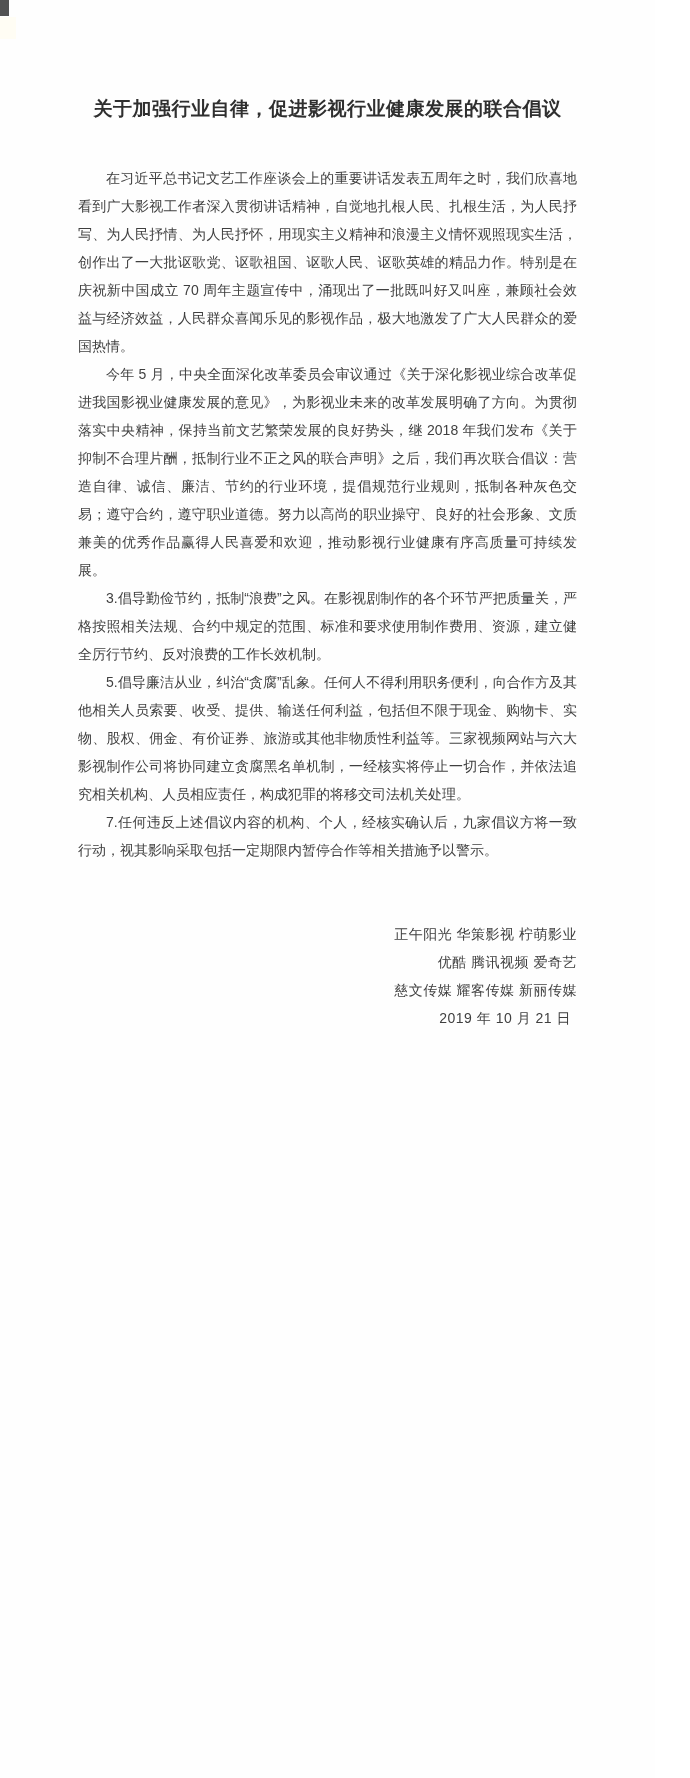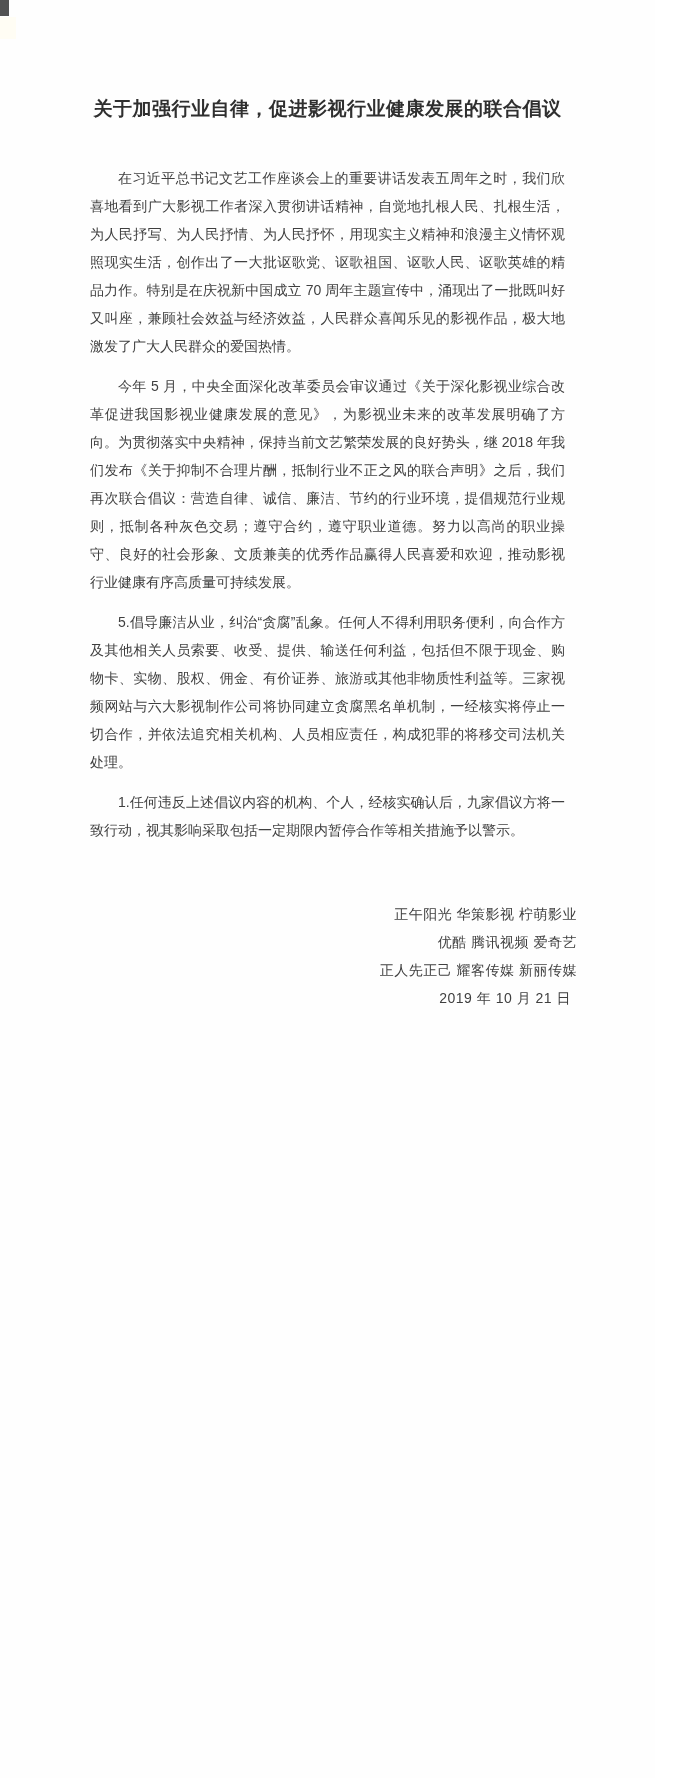--- a/index.html
+++ b/index.html
@@ -45,21 +45,21 @@
     letter-spacing: 0.5px;
   }
   .doc-body {
     margin-top: 42px;
     font-size: 14px;
     line-height: 28px;
     color: #3f3f3f;
     text-align: justify;
   }
   .doc-body p {
-    margin: 12px;
+    margin: 0;
     padding: 0;
     text-indent: 2em;
   }
   .signatures {
     margin-top: 56px;
     font-size: 14px;
     line-height: 28px;
     color: #3f3f3f;
     text-align: right;
   }
@@ -78,25 +78,26 @@
   <div class="corner-mark"></div>
   <div class="corner-mark-faint"></div>
 
   <div class="content">
 
     <h1 class="doc-title">关于加强行业自律，促进影视行业健康发展的联合倡议</h1>
 
     <div class="doc-body">
       <p>在习近平总书记文艺工作座谈会上的重要讲话发表五周年之时，我们欣喜地看到广大影视工作者深入贯彻讲话精神，自觉地扎根人民、扎根生活，为人民抒写、为人民抒情、为人民抒怀，用现实主义精神和浪漫主义情怀观照现实生活，创作出了一大批讴歌党、讴歌祖国、讴歌人民、讴歌英雄的精品力作。特别是在庆祝新中国成立 70 周年主题宣传中，涌现出了一批既叫好又叫座，兼顾社会效益与经济效益，人民群众喜闻乐见的影视作品，极大地激发了广大人民群众的爱国热情。</p>
       <p>今年 5 月，中央全面深化改革委员会审议通过《关于深化影视业综合改革促进我国影视业健康发展的意见》，为影视业未来的改革发展明确了方向。为贯彻落实中央精神，保持当前文艺繁荣发展的良好势头，继 2018 年我们发布《关于抑制不合理片酬，抵制行业不正之风的联合声明》之后，我们再次联合倡议：营造自律、诚信、廉洁、节约的行业环境，提倡规范行业规则，抵制各种灰色交易；遵守合约，遵守职业道德。努力以高尚的职业操守、良好的社会形象、文质兼美的优秀作品赢得人民喜爱和欢迎，推动影视行业健康有序高质量可持续发展。</p>
+      <p>3.倡导勤俭节约，抵制“浪费”之风。在影视剧制作的各个环节严把质量关，严格按照相关法规、合约中规定的范围、标准和要求使用制作费用、资源，建立健全厉行节约、反对浪费的工作长效机制。</p>
       <p>5.倡导廉洁从业，纠治“贪腐”乱象。任何人不得利用职务便利，向合作方及其他相关人员索要、收受、提供、输送任何利益，包括但不限于现金、购物卡、实物、股权、佣金、有价证券、旅游或其他非物质性利益等。三家视频网站与六大影视制作公司将协同建立贪腐黑名单机制，一经核实将停止一切合作，并依法追究相关机构、人员相应责任，构成犯罪的将移交司法机关处理。</p>
-      <p>1.任何违反上述倡议内容的机构、个人，经核实确认后，九家倡议方将一致行动，视其影响采取包括一定期限内暂停合作等相关措施予以警示。</p>
+      <p>7.任何违反上述倡议内容的机构、个人，经核实确认后，九家倡议方将一致行动，视其影响采取包括一定期限内暂停合作等相关措施予以警示。</p>
     </div>
 
     <div class="signatures">
       <div class="signature-line">正午阳光 华策影视 柠萌影业</div>
       <div class="signature-line">优酷 腾讯视频 爱奇艺</div>
-      <div class="signature-line">正人先正己 耀客传媒 新丽传媒</div>
+      <div class="signature-line">慈文传媒 耀客传媒 新丽传媒</div>
       <div class="signature-line signature-date">2019 年 10 月 21 日</div>
     </div>
 
   </div>
 </div>
 
 </body></html>

